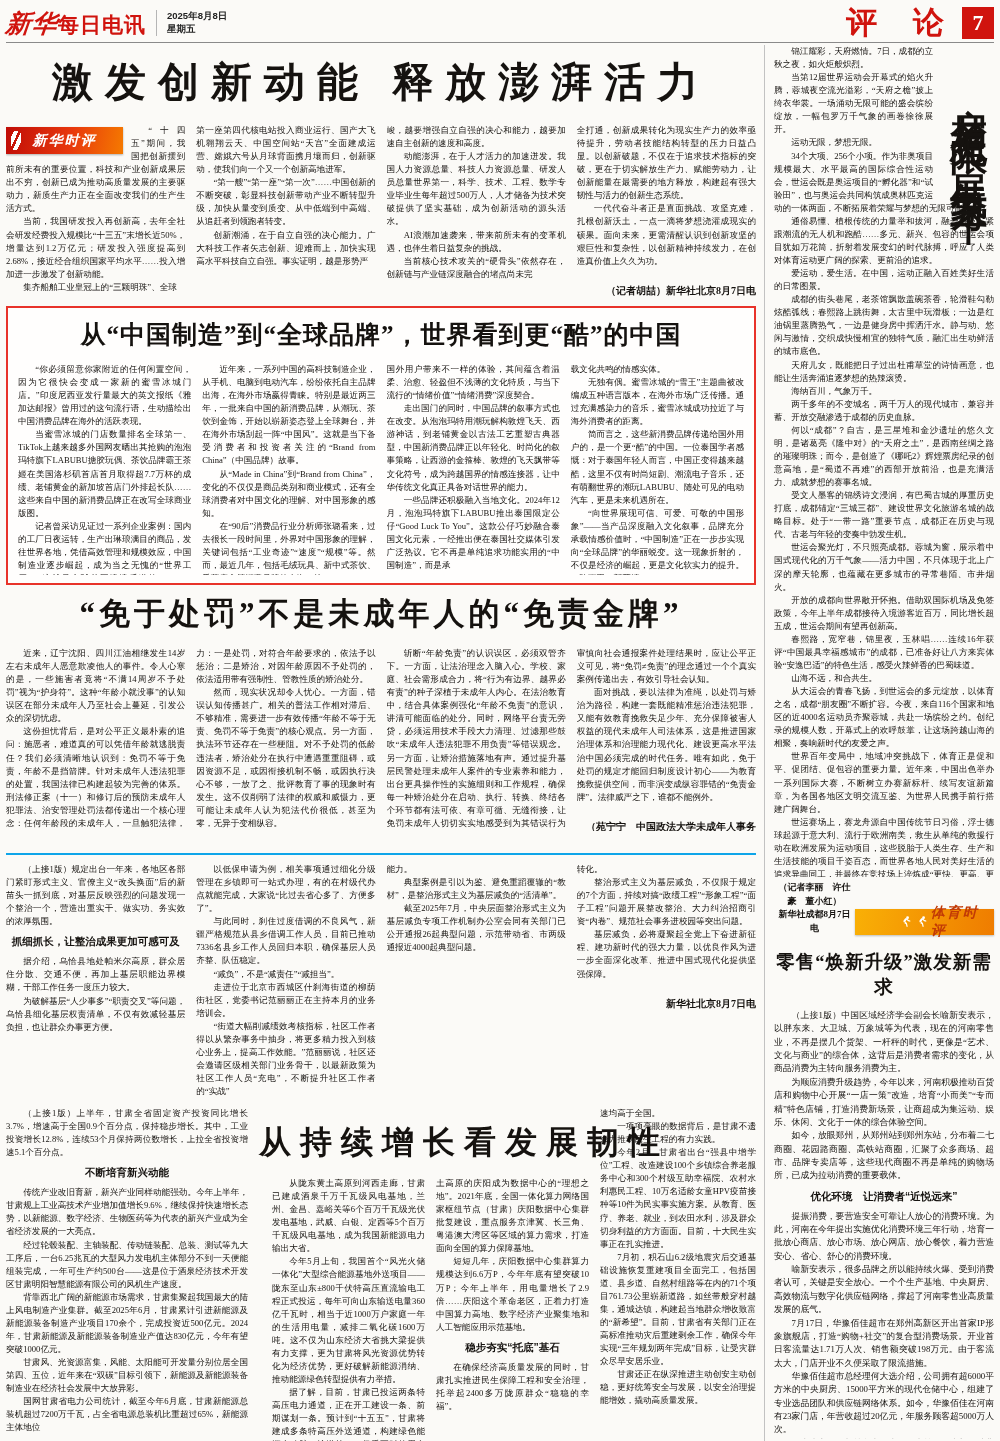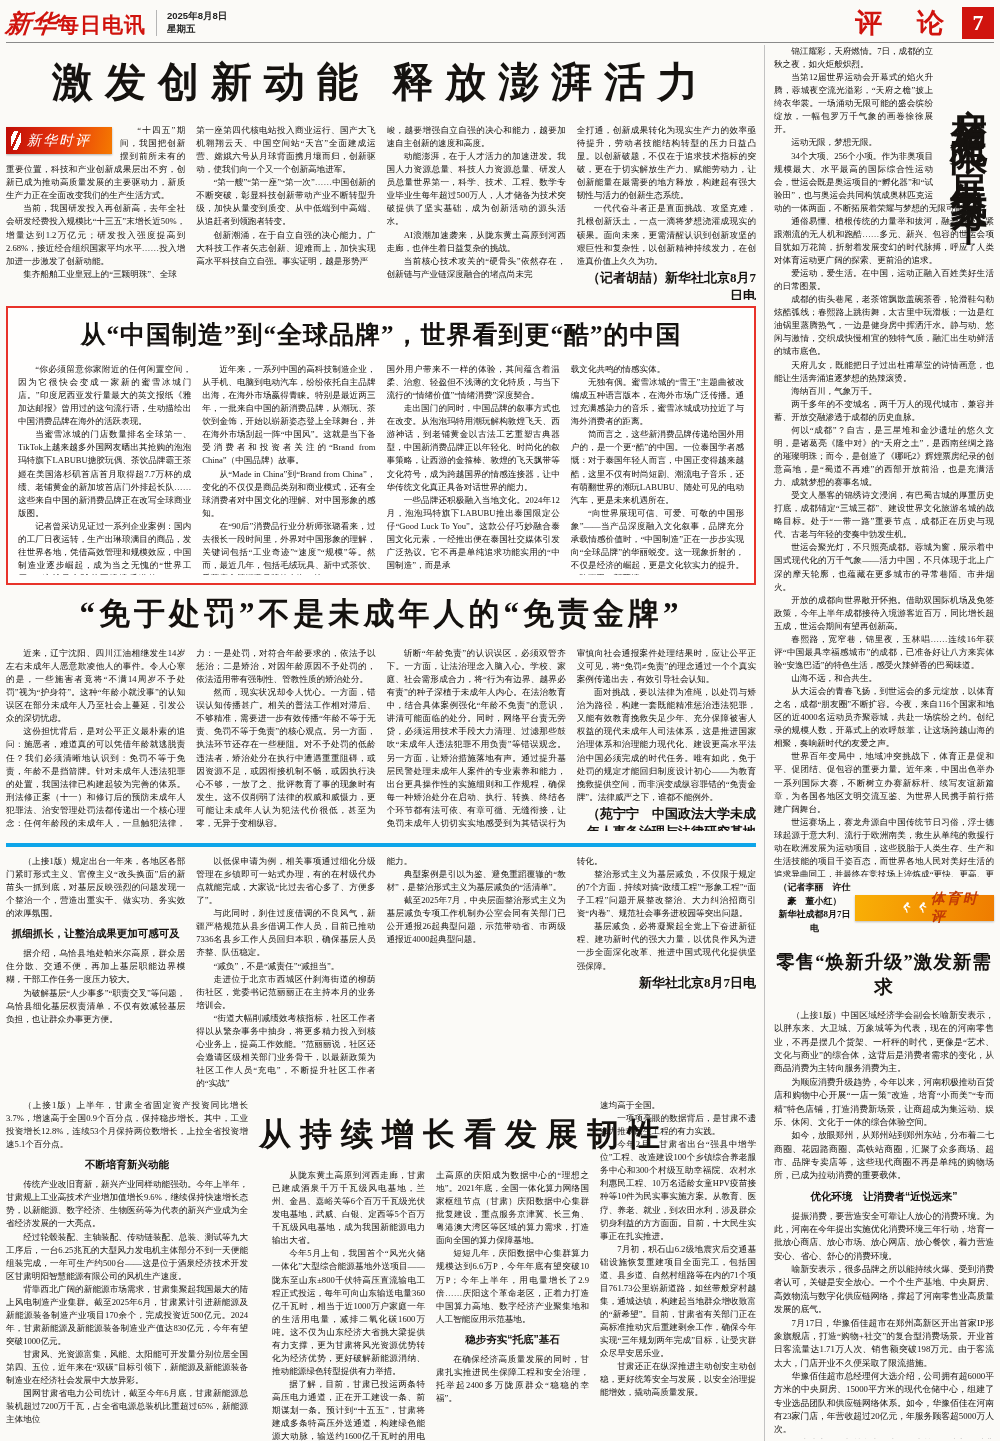--- a/index.html
+++ b/index.html
@@ -7,68 +7,68 @@
        font-family:"Liberation Serif","DejaVu Serif",serif;}
   .page{padding:4px 6px 0 6px;}
   
   .hdr{display:flex;align-items:center;height:38px;border-bottom:1.5px solid #8a8a8a;margin-bottom:2px;}
   .mast{color:#d0140e;font-weight:bold;white-space:nowrap;}
   .mast .xin{font-size:25px;font-style:italic;letter-spacing:1px;transform:skewX(-6deg);display:inline-block;}
   .mast .rest{font-size:21px;letter-spacing:1px;}
   .hdr-sep{width:1px;height:26px;background:#b5b5b5;margin:0 10px;}
   .dateblock{font-family:"Liberation Sans","DejaVu Sans",sans-serif;font-weight:bold;font-size:9.5px;line-height:1.35;color:#222;}
   .hdr-fill{flex:1;}
-  .section-name{color:#d0140e;font-size:27px;font-weight:bold;letter-spacing:14px;margin-right:4px;}
+  .section-name{color:#d0140e;font-size:31px;font-weight:bold;letter-spacing:14px;margin-right:4px;}
   .pagenum{background:#d0140e;color:#fff;font-weight:bold;font-size:22px;width:32px;height:32px;
            display:flex;align-items:center;justify-content:center;font-family:"Liberation Serif",serif;}
   
   .grid{display:flex;}
   .main{width:750px;}
   .side{width:232px;border-left:1px solid #c2c2c2;padding-left:9px;margin-left:8px;}
   
   p{margin:0;text-indent:2em;text-align:justify;font-size:8.6px;line-height:1.52;}
   p.noindent{text-indent:0;}
   .subhead{font-family:"Liberation Sans","DejaVu Sans",sans-serif;font-weight:bold;text-align:center;
            font-size:10.5px;margin:7px 0 6px;text-indent:0;}
-  .byline{font-weight:bold;font-size:13px;text-align:right;margin-top:1px;}
+  .byline{font-weight:bold;font-size:10px;text-align:right;margin-top:16px;}
   .cols{display:flex;gap:11px;}
   .col{flex:1;overflow:hidden;}
   
   .a1-headline{text-align:center;font-size:41px;font-weight:bold;letter-spacing:12px;margin:10px 0 14px;white-space:nowrap;}
   .a1-body{height:176px;}
-  .badge-xh{float:left;width:106px;height:27px;margin:3px 8px 4px 0;
+  .badge-xh{float:left;width:117px;height:27px;margin:3px 8px 4px 0;
             background:linear-gradient(100deg,#c00d07 0%,#e8380d 55%,#f57a00 100%);
             color:#fff;display:flex;align-items:center;justify-content:center;
-            font-family:"Liberation Sans","DejaVu Sans",sans-serif;font-weight:normal;font-style:italic;
+            font-family:"Liberation Sans","DejaVu Sans",sans-serif;font-weight:bold;font-style:italic;
             font-size:14px;letter-spacing:2px;box-shadow:0 1px 2px rgba(0,0,0,.3);position:relative;}
   .badge-xh .mark{position:absolute;left:5px;top:4px;width:10px;height:19px;
             background:linear-gradient(115deg,transparent 15%,#fff 15%,#fff 40%,transparent 40%,transparent 55%,#fff 55%,#fff 80%,transparent 80%);}
   
   .a2{border:2.5px solid #e8332a;margin:6px 0 8px;padding:6px 10px 8px;background:#fffefd;}
   .a2-headline{text-align:center;font-size:25px;font-weight:bold;letter-spacing:1px;margin:4px 0 12px;}
   .a2-body{height:212px;}
   
   .a3-headline{text-align:center;font-size:31px;font-weight:bold;letter-spacing:4px;margin:8px 0 12px;}
-  .a3-body{height:184px;border-bottom:4px solid #0ea5e9;padding-bottom:12px;}
+  .a3-body{height:184px;border-bottom:2px solid #0ea5e9;padding-bottom:22px;}
   
   .a4-body{height:238px;margin-top:8px;}
   
   .a5{display:flex;gap:11px;height:352px;overflow:hidden;margin-top:6px;}
   .a5-c1{width:242px;overflow:hidden;}
   .a5-mid{width:330px;}
   .a5-headline{text-align:center;font-size:32px;font-weight:bold;letter-spacing:9px;white-space:nowrap;margin:14px 0 12px;}
   .a5-midcols{display:flex;gap:11px;height:284px;overflow:hidden;margin-left:13px;}
   .a5-c4{width:156px;overflow:hidden;}
   
   .games-body{height:832px;overflow:hidden;}
   .vheads{float:right;margin:34px 0 10px 9px;width:52px;}
   .vh{writing-mode:vertical-rl;text-orientation:upright;font-weight:bold;font-size:37px;
       letter-spacing:8px;line-height:1.25;margin:0 auto;}
   .vh+.vh{margin-top:26px;}
-  .games-sign{display:flex;align-items:center;justify-content:space-between;margin:4px 0 10px;}
+  .games-sign{display:flex;align-items:flex-end;justify-content:space-between;margin:4px 0 10px;}
   .games-byline{font-weight:bold;font-size:9px;line-height:1.5;text-align:center;}
   .badge-sport{width:148px;height:26px;background:linear-gradient(100deg,#f9b006,#ef7c00);
       display:flex;align-items:center;justify-content:center;gap:3px;
       font-family:"Liberation Sans","DejaVu Sans",sans-serif;font-weight:bold;font-style:italic;
       font-size:14px;color:#c23a06;letter-spacing:2px;box-shadow:0 1px 2px rgba(0,0,0,.25);padding-left:44px;}
   
   .a6-headline{text-align:center;font-size:18.5px;font-weight:bold;letter-spacing:1px;margin:14px 0 10px;}
   .a6-body{height:430px;overflow:hidden;}
   .a6-body p{font-size:8.8px;}
 </style>
@@ -106,21 +106,21 @@
             <span><p>“十四五”期间，我国把创新摆到前所未有的重要位置，科技和产业创新成果层出不穷，创新已成为推动高质量发展的主要驱动力，新质生产力正在全面改变我们的生产生活方式。</p><p>当前，我国研发投入再创新高，去年全社会研发经费投入规模比“十三五”末增长近50%，增量达到1.2万亿元；研发投入强度提高到2.68%，接近经合组织国家平均水平……投入增加进一步激发了创新动能。</p><p>集齐船舶工业皇冠上的“三颗明珠”、全球</p></span>
           </div>
           <div class="col">
               <p class="noindent">第一座第四代核电站投入商业运行、国产大飞机翱翔云天、中国空间站“天宫”全面建成运营、嫦娥六号从月球背面携月壤而归，创新驱动，使我们向一个又一个创新高地进军。</p>
               <p>“第一艘”“第一座”“第一次”……中国创新的不断突破，彰显科技创新带动产业不断转型升级，加快从量变到质变、从中低端到中高端、从追赶者到领跑者转变。</p>
               <p>创新潮涌，在于自立自强的决心能力。广大科技工作者矢志创新、迎难而上，加快实现高水平科技自立自强。事实证明，越是形势严</p>
             </div>
           <div class="col">
               <p class="noindent">峻，越要增强自立自强的决心和能力，越要加速自主创新的速度和高度。</p>
               <p>动能澎湃，在于人才活力的加速迸发。我国人力资源总量、科技人力资源总量、研发人员总量世界第一，科学、技术、工程、数学专业毕业生每年超过500万人，人才储备为技术突破提供了坚实基础，成为创新活动的源头活水。</p>
-              <p>AI浪潮加速袭来，从陇东黄土高原到河西走廊，也伴生着日益复杂的挑战。</p>
+              <p>AI浪潮加速袭来，带来前所未有的变革机遇，也伴生着日益复杂的挑战。</p>
               <p>当前核心技术攻关的“硬骨头”依然存在，创新链与产业链深度融合的堵点尚未完</p>
             </div>
           <div class="col">
               <p class="noindent">全打通，创新成果转化为现实生产力的效率亟待提升，劳动者技能结构转型的压力日益凸显。以创新破题，不仅在于追求技术指标的突破，更在于切实解放生产力、赋能劳动力，让创新能量在最需要的地方释放，构建起有强大韧性与活力的创新生态系统。</p>
               <p>一代代奋斗者正是直面挑战、攻坚克难，扎根创新沃土，一点一滴将梦想浇灌成现实的硕果。面向未来，更需清醒认识到创新攻坚的艰巨性和复杂性，以创新精神持续发力，在创造真价值上久久为功。</p>
               <div class="byline">（记者胡喆）新华社北京8月7日电</div>
             </div>
         </div>
       </div>
 

